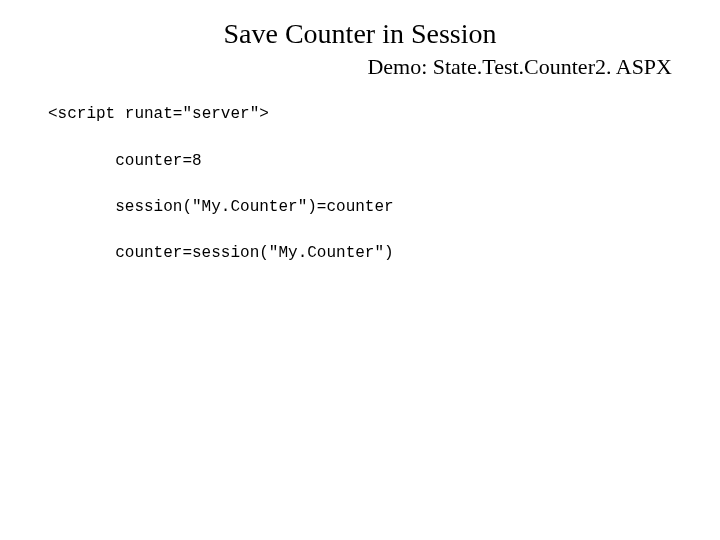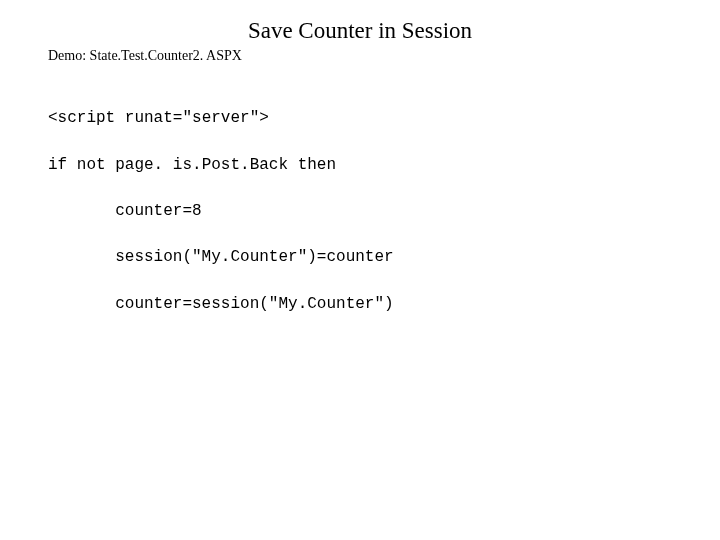--- a/index.html
+++ b/index.html
@@ -5,49 +5,47 @@
     * { margin: 0; padding: 0; box-sizing: border-box; }
     body {
       width: 720px;
       height: 540px;
       background: #ffffff;
       font-family: "Times New Roman", Times, serif;
       color: #000000;
       padding: 12px 48px 20px 48px;
     }
     .title {
-      font-size: 23px;
+      font-size: 28px;
       font-weight: normal;
       text-align: center;
       margin-bottom: 4px;
       margin-top: 6px;
     }
     .subtitle {
-      font-size: 14px;
-      text-align: left;
-      margin-bottom: 20px;
+      font-size: 22px;
+      text-align: right;
     }
     .code-block {
       font-family: "Courier New", Courier, monospace;
       font-size: 16px;
       line-height: 1.45;
       white-space: pre;
     }
     .code-line { display: block; }
     .indent { padding-left: 7ch; }
   </style>
 </head>
 <body>
 
 <h1 class="title">Save Counter in Session</h1>
 <div class="subtitle">Demo: State.Test.Counter2. ASPX</div>
 
 <div class="code-block">
 <span class="code-line">&lt;script runat="server"&gt;</span>
-<span class="code-line">if not page. is.Post.Back then</span>
 <span class="code-line indent">counter=8</span>
 <span class="code-line indent">session("My.Counter")=counter</span>
 <span class="code-line indent">counter=session("My.Counter")</span>
 
 
 
 
 
 
 

